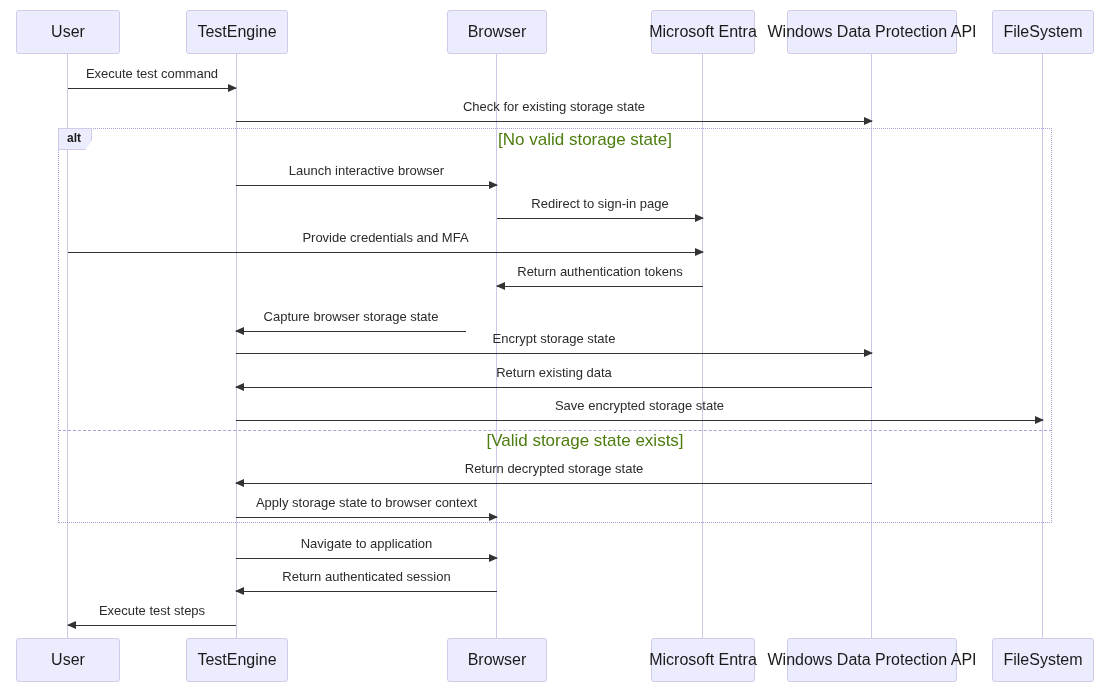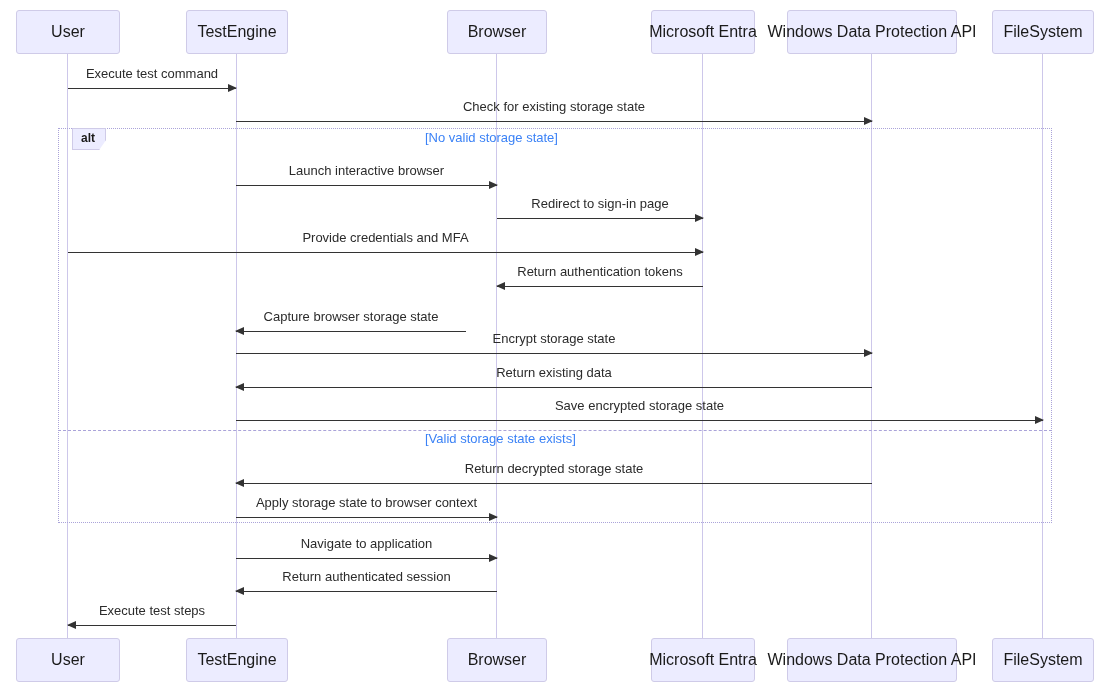--- a/index.html
+++ b/index.html
@@ -70,28 +70,27 @@
   .frame-label {
     position: absolute;
     left: -1px; top: -1px;
     background: #ECECFF;
     border: 1px solid #cfcbe8;
     font-size: 12px;
     font-weight: bold;
     color: #1a1a1a;
     padding: 2px 10px 4px 8px;
     clip-path: polygon(0 0, 100% 0, 100% 55%, 80% 100%, 0 100%);
-    margin-left: 14px;
   }
   .guard {
     position: absolute;
     width: 320px;
-    text-align: left;
-    font-size: 13px;
-    color: #3b82f6;
+    text-align: center;
+    font-size: 17px;
+    color: #4d7c0f;
     white-space: nowrap;
   }
 </style>
 </head>
 <body>
 
 <div class="canvas">
 
   <div class="lifeline" style="left:67px;"></div>
   <div class="lifeline" style="left:236px;"></div>

